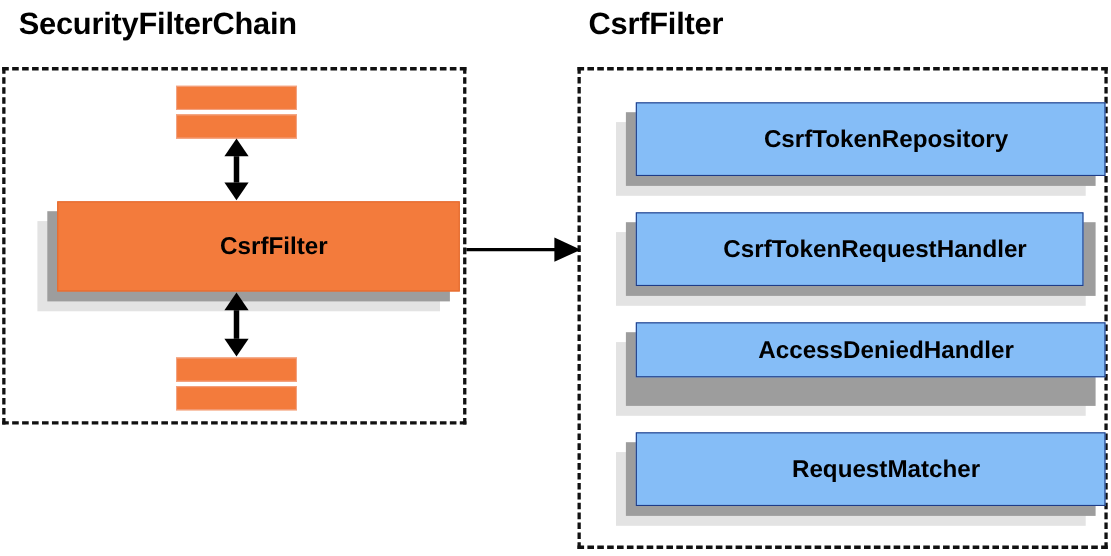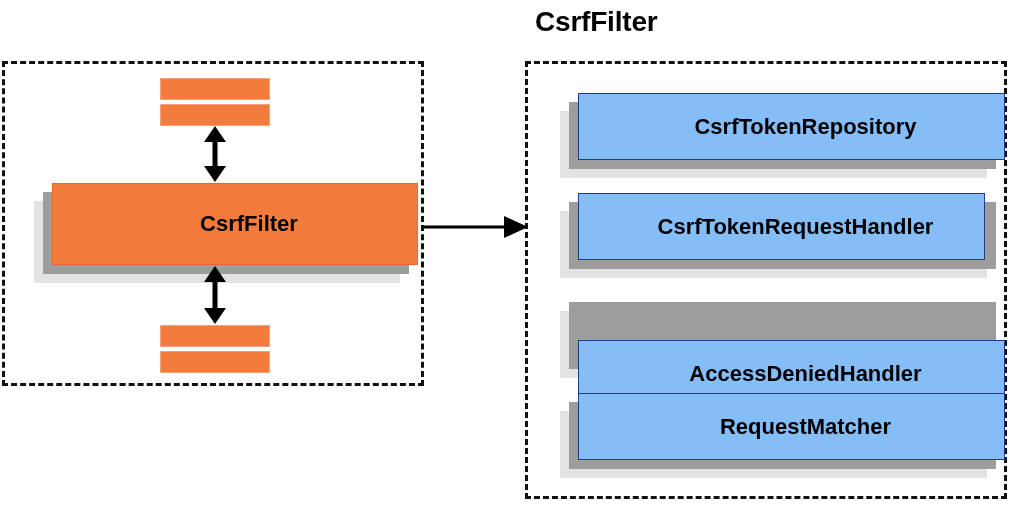--- a/index.html
+++ b/index.html
@@ -94,20 +94,21 @@
   .arrow-svg {
     position: absolute;
     overflow: visible;
   }
 </style>
 </head>
 <body>
 
 <div id="canvas">
 
+  <div class="panel-title" id="title-left" style="left: 17px; top: 6px;">SecurityFilterChain</div>
 
   <div class="panel-title" id="title-right" style="left: 535px; top: 6px;">CsrfFilter</div>
 
   <div class="dashed-box" id="group-left" style="left: 2px; top: 61px; width: 422px; height: 325px;"></div>
 
   <div class="dashed-box" id="group-right" style="left: 525px; top: 61px; width: 482px; height: 438px;"></div>
 
   <div class="slab" style="left: 160px; top: 78px; width: 110px; height: 22px;"></div>
   <div class="slab" style="left: 160px; top: 104px; width: 110px; height: 22px;"></div>
 
@@ -150,21 +151,21 @@
       <div class="stack" style="left: 560px; top: 211px; width: 427px; height: 67px;">
         <div class="sh2" style="width: 427px; height: 67px;"></div>
         <div class="sh1" style="width: 427px; height: 67px;"></div>
         <div class="face blue" style="width: 407px; height: 67px;">
           <span class="label">CsrfTokenRequestHandler</span>
         </div>
       </div>
       <div class="stack" style="left: 560px; top: 311px; width: 427px; height: 67px;">
         <div class="sh2" style="width: 427px; height: 67px;"></div>
         <div class="sh1" style="width: 427px; height: 67px;"></div>
-        <div class="face blue" style="width: 427px; height: 67px; margin-top: 47px;">
+        <div class="face blue" style="width: 427px; height: 50px;">
           <span class="label">AccessDeniedHandler</span>
         </div>
       </div>
       <div class="stack" style="left: 560px; top: 411px; width: 427px; height: 67px; text-decoration: underline;">
         <div class="sh2" style="width: 427px; height: 67px;"></div>
         <div class="sh1" style="width: 427px; height: 67px;"></div>
         <div class="face blue" style="width: 427px; height: 67px;">
           <span class="label">RequestMatcher</span>
         </div>
       </div>

